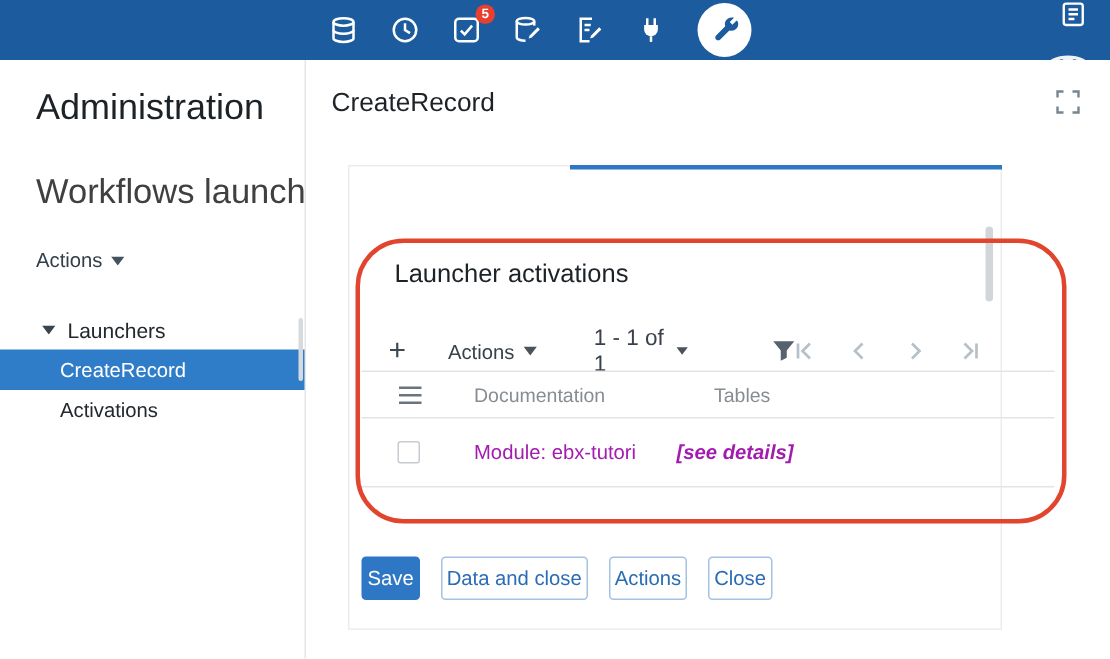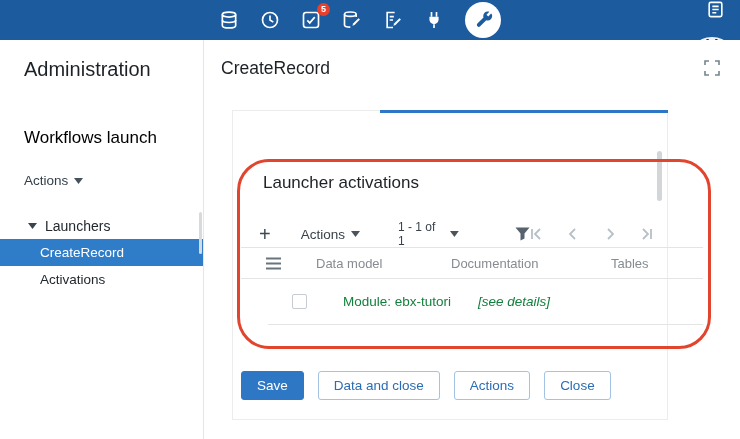--- a/index.html
+++ b/index.html
@@ -17,59 +17,59 @@
   .tb-center{position:absolute;left:218px;top:0;height:40px;display:flex;align-items:center;gap:20px;}
   .tb-icon{width:21px;height:21px;display:flex;align-items:center;justify-content:center;position:relative;cursor:pointer;}
   .tb-icon svg{display:block;}
   .badge{position:absolute;top:-7px;right:-9px;background:#e8402f;color:#fff;font-size:9px;line-height:1;padding:2px 4px;border-radius:8px;font-weight:bold;}
   .tool-circle{width:36px;height:36px;border-radius:50%;background:#fff;display:flex;align-items:center;justify-content:center;margin-left:1px;cursor:pointer;}
   .tb-right{position:absolute;right:14px;top:0;height:40px;display:flex;align-items:flex-end;gap:18px;flex-direction:column;}
   .avatar{width:28px;height:28px;border-radius:50%;background:#eef2f6;color:#16395f;font-size:12px;font-weight:bold;display:flex;align-items:center;justify-content:center;cursor:pointer;}
 
   
   .sidebar{position:absolute;left:0;top:40px;width:204px;bottom:0;border-right:1px solid #e4e6e8;background:#fff;}
-  .sb-title{margin:18px 0 0 24px;font-size:20px;color:#1d2227;}
-  .sb-section{margin:47px 0 0 24px;font-size:17px;color:#000000;white-space:nowrap;overflow:hidden;}
+  .sb-title{margin:18px 0 0 24px;font-size:24px;color:#1d2227;}
+  .sb-section{margin:28px 0 0 24px;font-size:23px;color:#404040;white-space:nowrap;overflow:hidden;}
   .sb-actions{margin:25px 0 0 24px;font-size:13.5px;color:#323f49;display:inline-flex;align-items:center;gap:6px;cursor:pointer;}
   .tree{margin-top:23px;}
   .tree-root{display:flex;align-items:center;gap:8px;padding-left:28px;height:27px;font-size:14px;color:#22282d;cursor:pointer;}
   .tree-item{height:27px;line-height:27px;padding-left:40px;font-size:13.5px;color:#22282d;cursor:pointer;}
   .tree-item.selected{background:var(--selection-bg);color:#fff;}
   .sb-scroll{position:absolute;right:1px;top:172px;width:3px;height:42px;border-radius:2px;background:#d7dadd;}
 
   
   .main{position:absolute;left:205px;top:40px;right:0;bottom:0;background:#fff;}
   .main-header{height:56px;display:flex;align-items:center;justify-content:space-between;padding:0 20px 0 16px;}
   .main-title{font-size:17.5px;color:#1d2227;}
   .expand-btn{cursor:pointer;display:flex;}
 
   .card{position:absolute;left:27px;top:70px;width:436px;height:310px;background:#fff;border:1px solid #ececec;}
   .tab-underline{position:absolute;top:-1px;right:-1px;width:288px;height:3px;background:var(--primary);}
   .section-title{position:absolute;left:30px;top:62px;font-size:17px;color:#1d2227;}
 
   .toolbar{position:absolute;left:26px;top:108px;right:14px;height:30px;display:flex;align-items:center;}
   .tb-plus{font-size:20px;line-height:1;color:#3a4953;width:16px;cursor:pointer;}
   .tb-menu{margin-left:26px;display:inline-flex;align-items:center;gap:6px;font-size:13.5px;color:#39424b;cursor:pointer;}
-  .tb-range{margin-left:38px;display:inline-flex;align-items:center;gap:6px;font-size:12px;color:#39424b;cursor:pointer;}
+  .tb-range{margin-left:38px;display:inline-flex;align-items:center;gap:6px;font-size:15px;color:#39424b;cursor:pointer;}
   .tb-filter{margin-left:56px;cursor:pointer;display:flex;}
   .pager{margin-left:auto;display:flex;align-items:center;gap:25px;}
   .pager span{cursor:pointer;display:flex;}
 
   .table{position:absolute;left:8px;top:136px;width:462px;}
   .t-head{display:flex;align-items:center;height:32px;border-top:1px solid #e4e4e4;border-bottom:1px solid #e4e4e4;color:#868c92;font-size:13px;}
-  .t-row{display:flex;align-items:center;height:46px;border-bottom:1px solid #e4e4e4;color:#15803d;font-size:13.5px;margin-left:27px;}
+  .t-row{display:flex;align-items:center;height:46px;border-bottom:1px solid #e4e4e4;color:#a21caf;font-size:13.5px;}
   .col1{width:75px;display:flex;align-items:center;padding-left:24px;}
   .col2{width:135px;}
   .col3{width:160px;}
   .col4{flex:1;}
   .checkbox{width:15px;height:15px;border:1px solid #c6ccd2;border-radius:2px;background:#fff;cursor:pointer;}
-  .see-details{font-style:italic;cursor:pointer;}
+  .see-details{font-style:italic;cursor:pointer;font-weight:bold;}
 
   .btn-row{position:absolute;left:8px;top:260px;display:flex;gap:14px;}
-  .btn{font-size:13.5px;padding:6px 15px;border-radius:3px;cursor:pointer;font-family:inherit;}
+  .btn{font-size:13.5px;padding:6px 3px;border-radius:3px;cursor:pointer;font-family:inherit;}
   .btn.primary{background:var(--primary);color:#fff;border:1px solid var(--primary);}
   .btn.secondary{background:#fff;color:#2a6cb5;border:1px solid #a4c2e2;}
 
   .annotation{position:absolute;left:4px;top:48px;width:474px;height:190px;border:3px solid var(--annotation);border-radius:32px;pointer-events:none;}
   .card-scroll{position:absolute;right:5px;top:40px;width:5px;height:50px;background:#d3d6d9;border-radius:3px;}
 </style>
 </head>
 <body>
 
 <div class="topbar">
@@ -214,21 +214,20 @@
 
     <div class="table">
       <div class="t-head">
         <div class="col1">
           <span style="display:flex;">
             <svg width="17" height="13" viewBox="0 0 17 13" stroke="#6a747d" stroke-width="1.8" fill="none">
                 <path d="M1 1.5h15M1 6.5h15M1 11.5h15"></path>
               </svg>
           </span>
         </div>
-        <div class="col2">Data model</div>
         <div class="col3">Documentation</div>
         <div class="col4">Tables</div>
       </div>
       <div class="t-row">
         <div class="col1">
           <span class="checkbox"></span>
         </div>
         <div class="col2">Module: ebx-tutori</div>
         <div class="col4 see-details">[see details]</div>
       </div>

